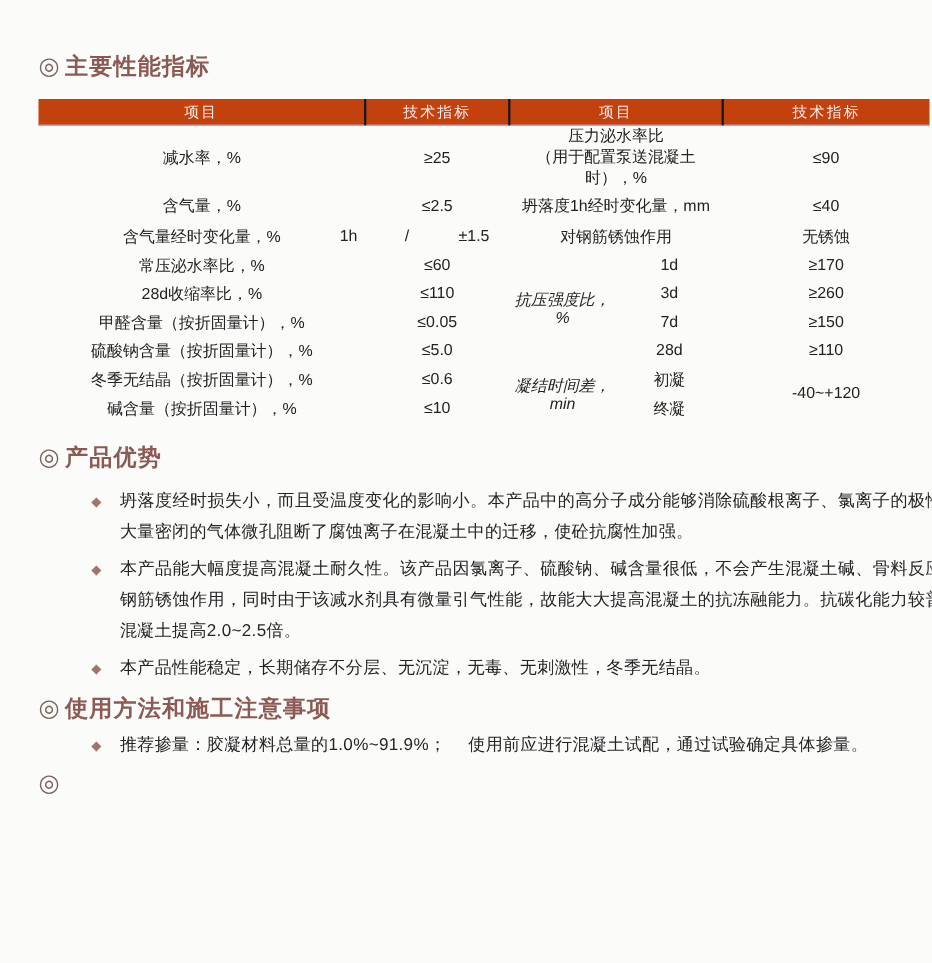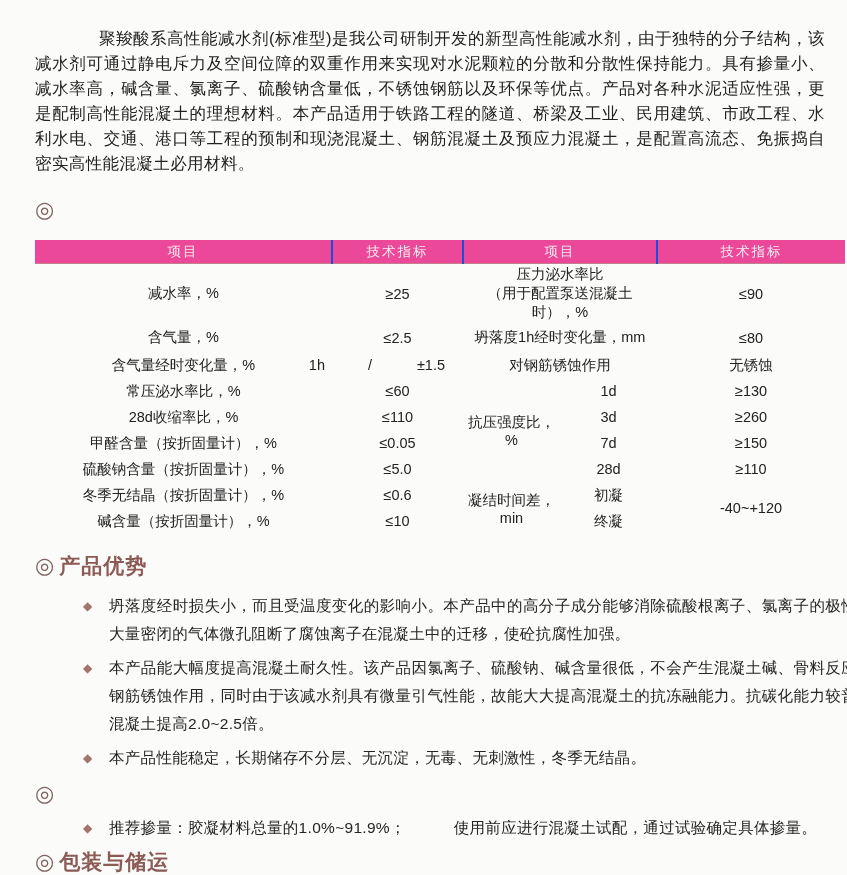--- a/index.html
+++ b/index.html
@@ -38,67 +38,67 @@
     margin-top:16px;width:810px;
     border-collapse:collapse;table-layout:fixed;
     font-size:14.5px;color:#222;
   }
   table.perf col.cA{width:297px;}
   table.perf col.cB{width:131px;}
   table.perf col.cC1{width:97px;}
   table.perf col.cC2{width:97px;}
   table.perf col.cD{width:188px;}
   table.perf thead th{
-    background:#ec4899;color:#f8ecee;
+    background:#c2410c;color:#f8ecee;
     font-weight:normal;font-size:13.5px;letter-spacing:2px;
     height:23px;padding:0;
     border-bottom:1px solid #c2808e;
   }
-  table.perf thead th + th{border-left:2px solid #1d4ed8;margin-left:11px;}
+  table.perf thead th + th{border-left:2px solid #0f172a;margin-left:11px;}
   table.perf td{
     text-align:center;vertical-align:middle;
     padding:1px 4px;height:24px;
   }
   tr.r-tall td{height:42px;}
   tr.r-mid td{height:27px;}
   td.two-line div{line-height:19px;text-align:center;}
   td.cell-split{position:relative;}
   td.cell-split .split-label{display:inline-block;width:100%;text-align:center;}
   td.cell-split .split-sub{position:absolute;right:7px;top:50%;transform:translateY(-50%);}
   td.val-split{padding:0;}
   td.val-split .pair{display:flex;justify-content:space-between;padding:0 14px 0 32px;}
-  td.group-cell{vertical-align:middle;}
+  td.group-cell{vertical-align:middle;font-style:italic;}
 
   
   .bullet{
     display:flex;align-items:flex-start;
     width:790px;margin-left:48px;
   }
   .bullet .glyph{
     flex:0 0 26px;color:#a2736d;font-size:12px;
     line-height:28px;
   }
   .bullet .btext{
     flex:1;font-size:15.5px;line-height:28px;
     text-align:justify;letter-spacing:0.3px;color:#252525;
     width:716px;
   }
   .b-first{margin-top:12px;}
   .b-next{margin-top:6px;}
-  .usage-line .btext .gap{margin-left:48px;}
+  .usage-line .btext .gap{margin-left:20px;}
 </style>
 </head>
 <body>
 
 <div class="page">
 
-  <p class="intro">聚羧酸系高性能减水剂(标准型)是我公司研制开发的新型高性能减水剂，由于独特的分子结构，该减水剂可通过静电斥力及空间位障的双重作用来实现对水泥颗粒的分散和分散性保持能力。具有掺量小、减水率高，碱含量、氯离子、硫酸钠含量低，不锈蚀钢筋以及环保等优点。产品对各种水泥适应性强，更是配制高性能混凝土的理想材料。本产品适用于铁路工程的隧道、桥梁及工业、民用建筑、市政工程、水利水电、交通、港口等工程的预制和现浇混凝土、钢筋混凝土及预应力混凝土，是配置高流态、免振捣自密实高性能混凝土必用材料。</p>
 
   <div class="section-heading h-perf">
     <span class="marker">◎</span>
+    <span>主要性能指标</span>
   </div>
 
   <table class="perf">
     <colgroup>
       <col class="cA">
         <col class="cB">
         <col class="cC1">
         <col class="cC2">
         <col class="cD">
     </colgroup>
@@ -117,42 +117,42 @@
         <td colspan="2" class="two-line">
           <div>压力泌水率比</div>
           <div>（用于配置泵送混凝土时），%</div>
         </td>
         <td>≤90</td>
       </tr>
       <tr class="r-mid">
         <td>含气量，%</td>
         <td>≤2.5</td>
         <td colspan="2">坍落度1h经时变化量，mm</td>
-        <td>≤80</td>
+        <td>≤40</td>
       </tr>
       <tr>
         <td class="cell-split">
           <span class="split-label">含气量经时变化量，%</span>
           <span class="split-sub">1h</span>
         </td>
         <td class="val-split">
           <span class="pair">
             <span>/</span>
             <span>±1.5</span>
           </span>
         </td>
         <td colspan="2">对钢筋锈蚀作用</td>
         <td>无锈蚀</td>
       </tr>
       <tr>
         <td>常压泌水率比，%</td>
         <td>≤60</td>
         <td rowspan="4" class="group-cell">抗压强度比，%</td>
         <td>1d</td>
-        <td>≥130</td>
+        <td>≥170</td>
       </tr>
       <tr>
         <td>28d收缩率比，%</td>
         <td>≤110</td>
         <td>3d</td>
         <td>≥260</td>
       </tr>
       <tr>
         <td>甲醛含量（按折固量计），%</td>
         <td>≤0.05</td>
@@ -193,25 +193,25 @@
     <span class="glyph">◆</span>
     <span class="btext">本产品能大幅度提高混凝土耐久性。该产品因氯离子、硫酸钠、碱含量很低，不会产生混凝土碱、骨料反应和钢筋锈蚀作用，同时由于该减水剂具有微量引气性能，故能大大提高混凝土的抗冻融能力。抗碳化能力较普通混凝土提高2.0~2.5倍。</span>
   </div>
   <div class="bullet b-next">
     <span class="glyph">◆</span>
     <span class="btext">本产品性能稳定，长期储存不分层、无沉淀，无毒、无刺激性，冬季无结晶。</span>
   </div>
 
   <div class="section-heading h-usage" style="margin-top:8px;">
     <span class="marker">◎</span>
+    <span>使用方法和施工注意事项</span>
   </div>
 
   <div class="bullet b-next usage-line">
     <span class="glyph">◆</span>
     <span class="btext"><span>推荐掺量：胶凝材料总量的1.0%~91.9%；</span><span class="gap">使用前应进行混凝土试配，通过试验确定具体掺量。</span></span>
   </div>
 
   <div class="section-heading h-pack" style="margin-top:6px;">
     <span class="marker">◎</span>
-    <span>包装与储运</span>
   </div>
 
 </div>
 
 </body></html>

